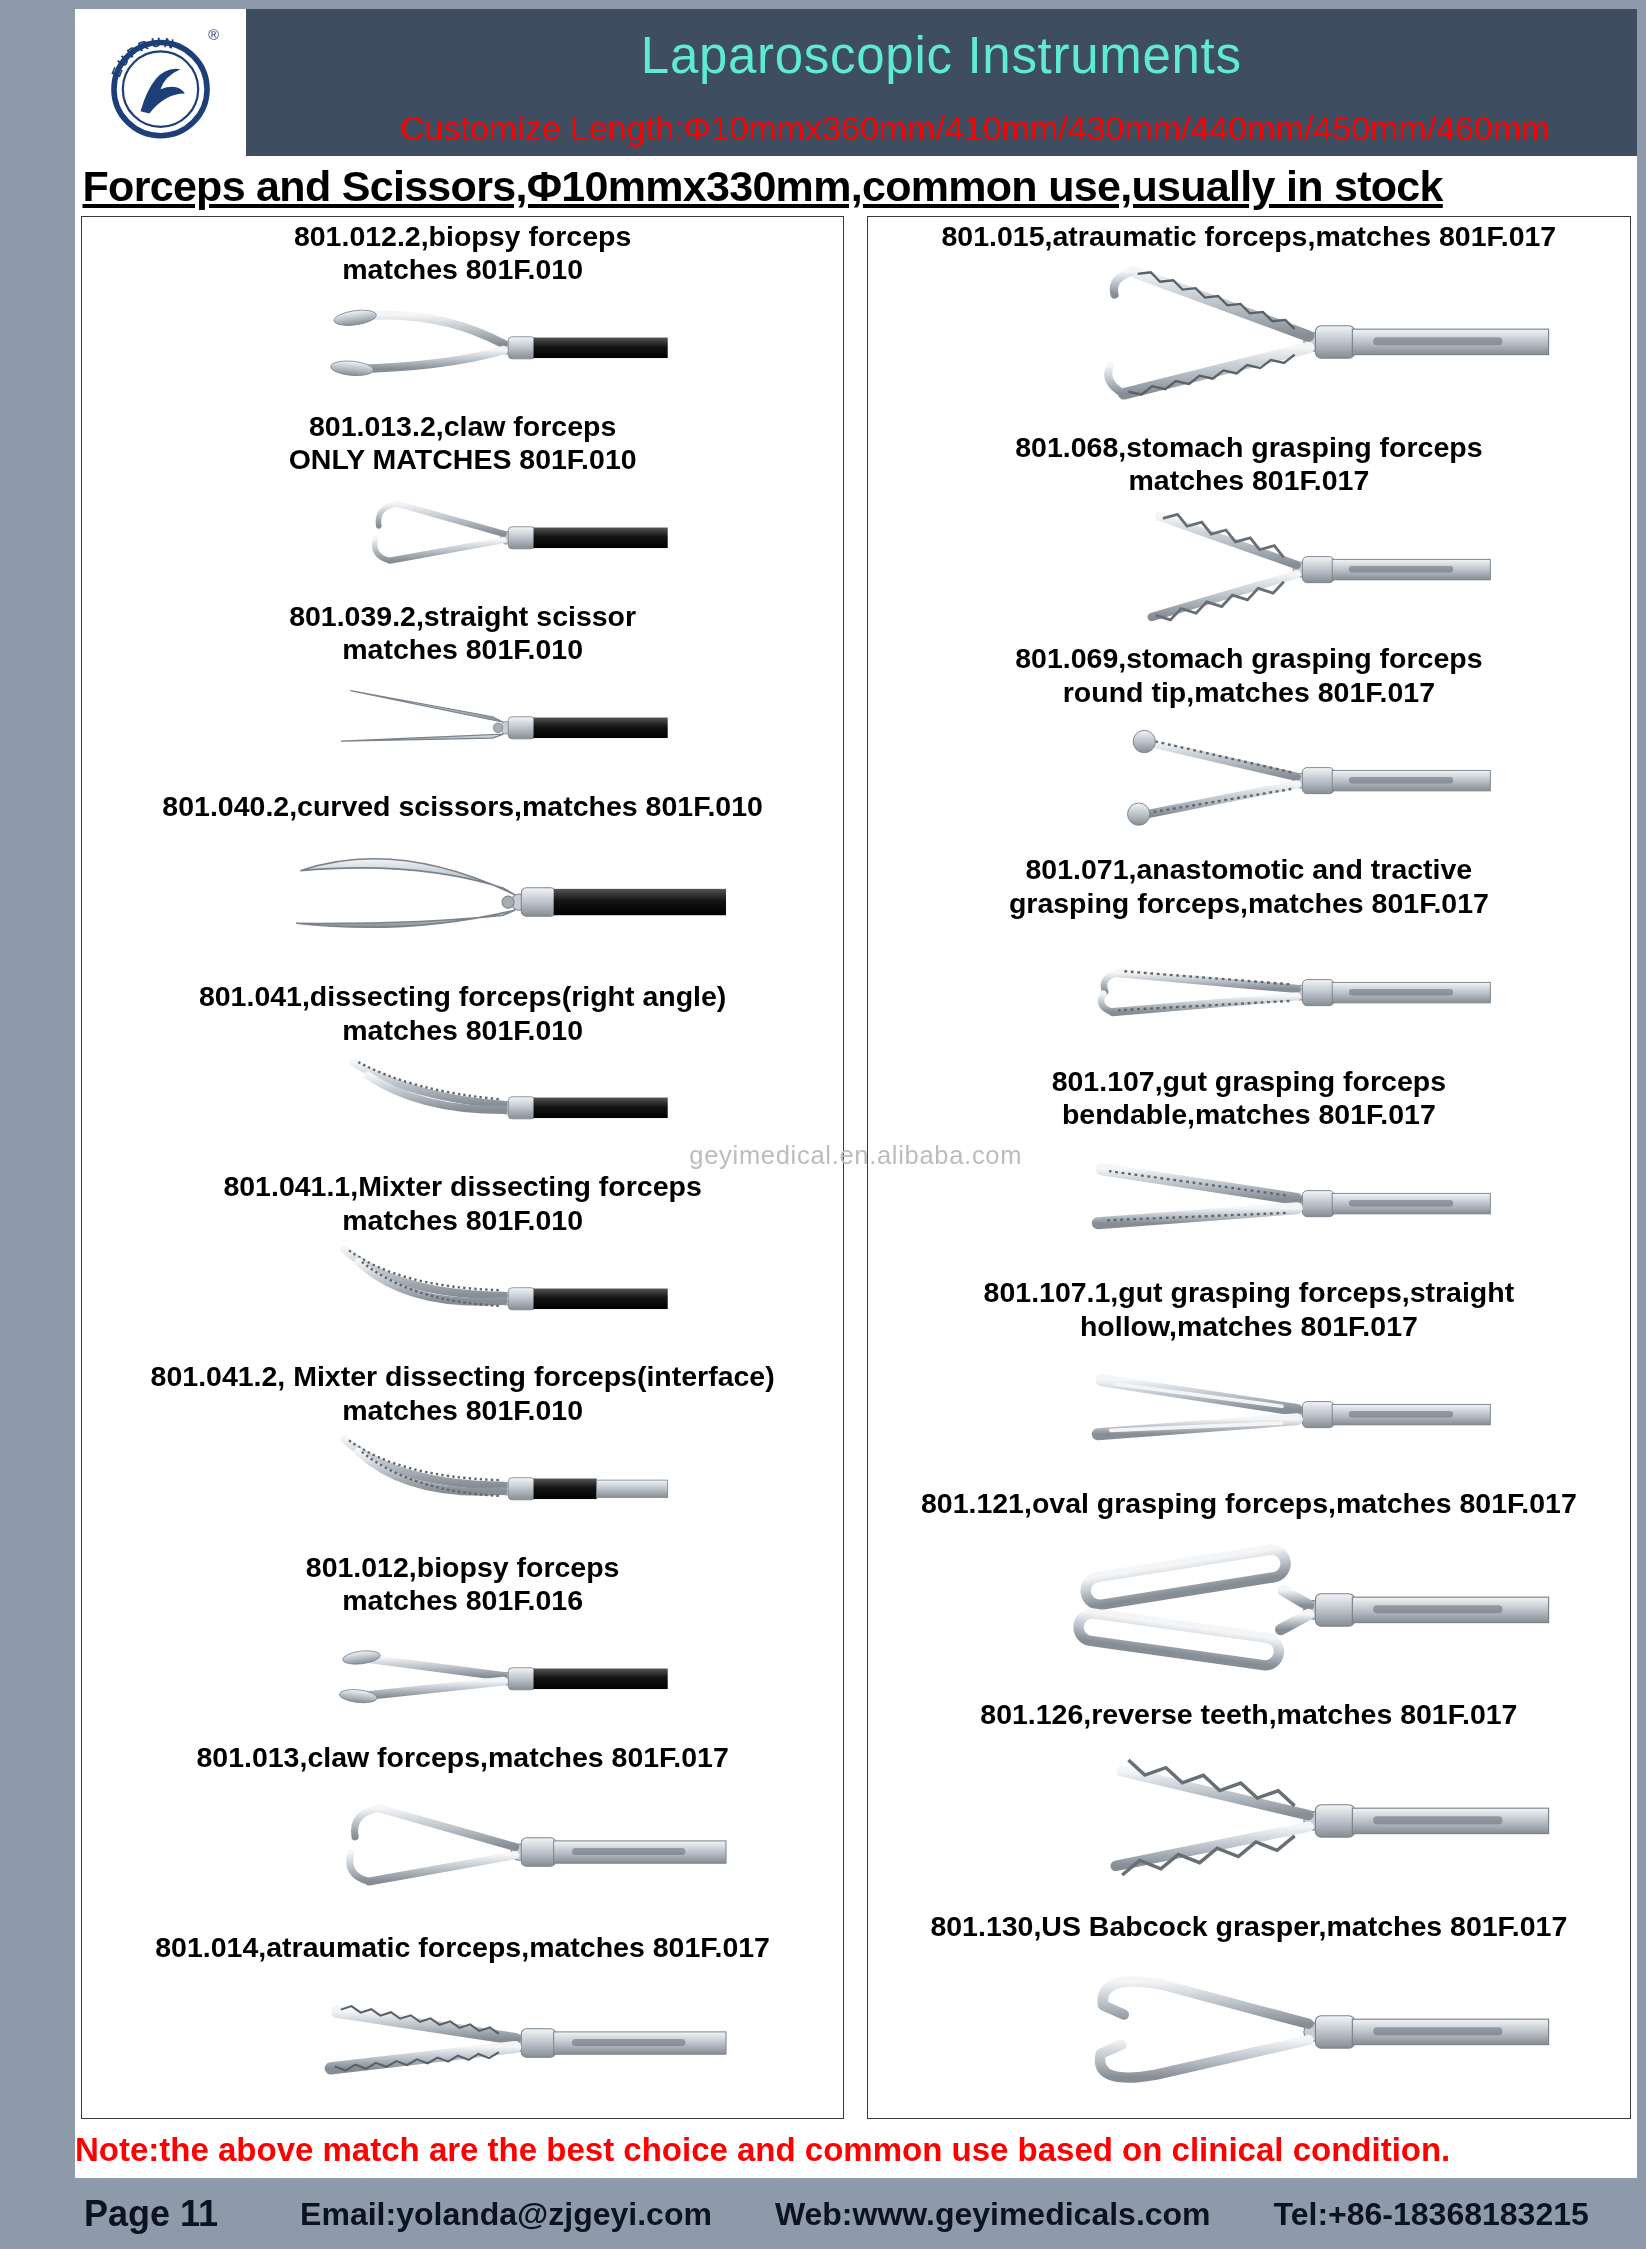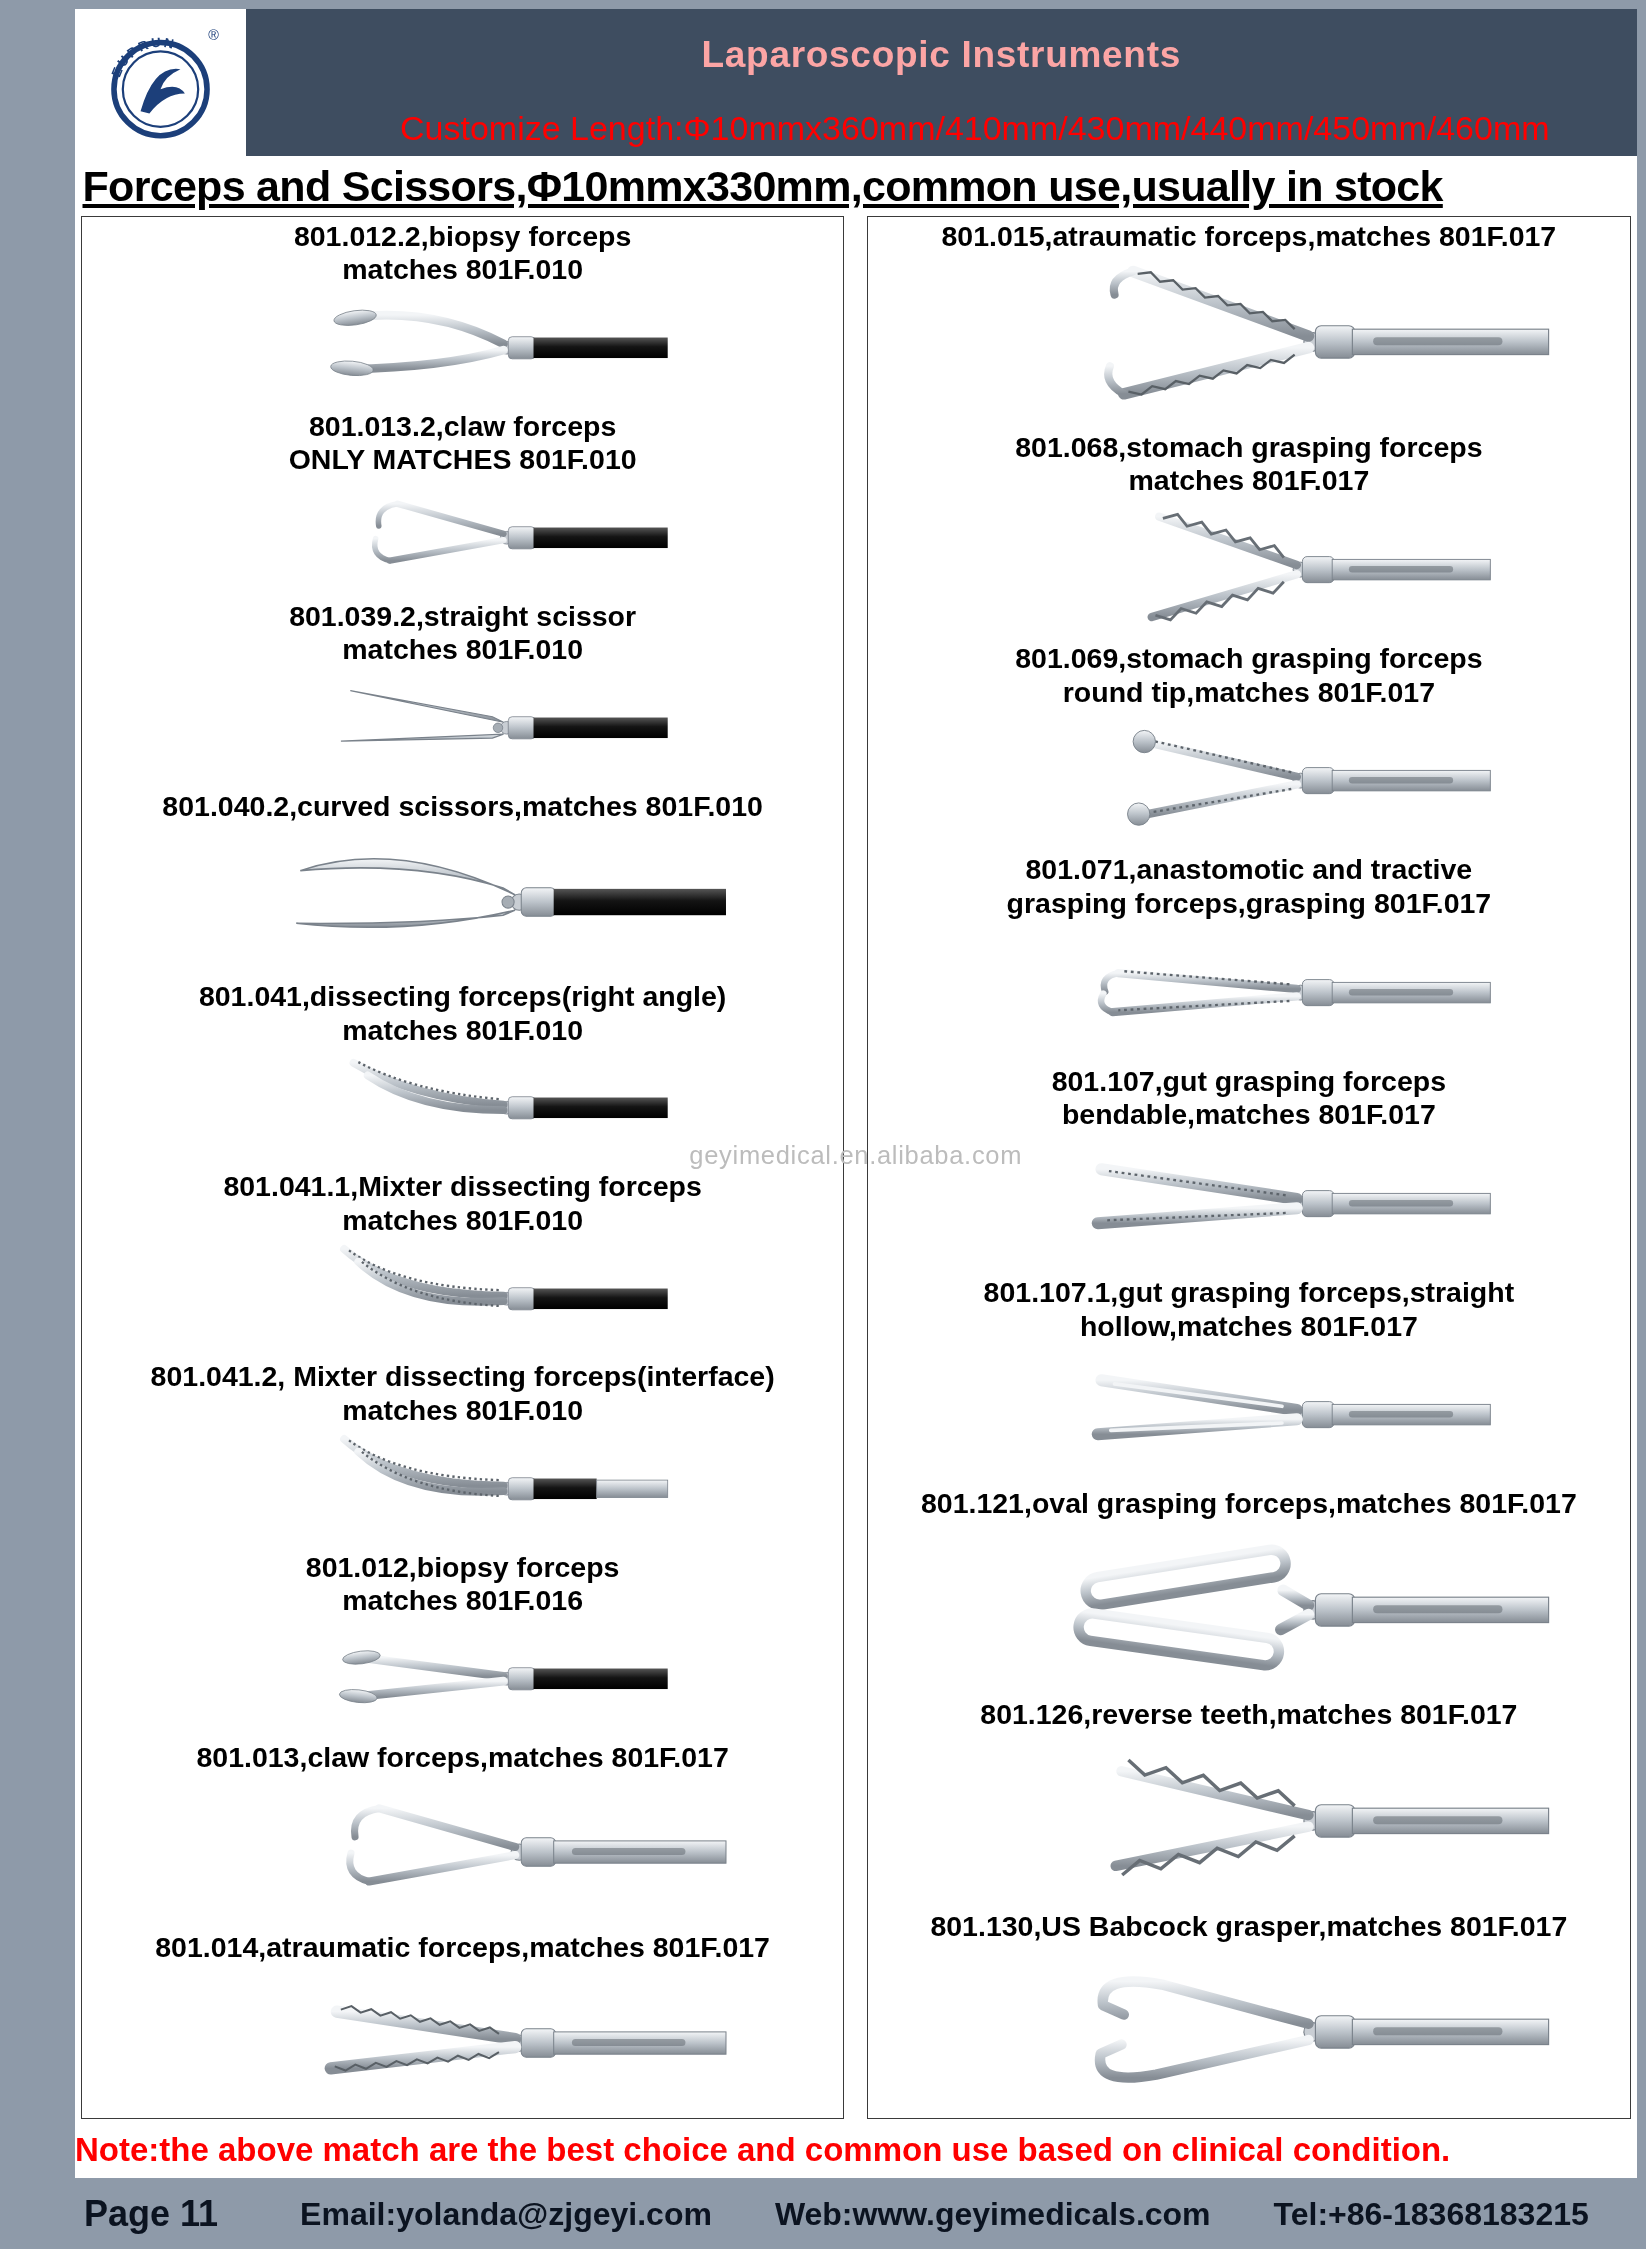--- a/index.html
+++ b/index.html
@@ -6,22 +6,22 @@
   html,body{width:1647px;height:2250px}
   body{background:#8e9aa9;font-family:"Liberation Sans",sans-serif;position:relative;overflow:hidden}
 
   .content{position:absolute;left:75px;top:9px;right:10.5px;bottom:72px;background:#fff;
            display:flex;flex-direction:column;overflow:hidden}
 
   .header{display:flex;background:#3e4d60;height:147px;flex:0 0 auto}
   .logo-box{width:171px;background:#ffffff;display:flex;align-items:center;justify-content:center}
   .logo-box svg{width:133px;height:133px}
   .header-main{flex:1;display:flex;flex-direction:column;min-width:0}
-  .header-title{flex:1;display:flex;align-items:center;justify-content:center;color:#fca5a5;
-                font-size:37px;font-weight:bold;letter-spacing:0.7px}
+  .header-title{flex:1;display:flex;align-items:center;justify-content:center;color:#5eead4;
+                font-size:51px;font-weight:normal;letter-spacing:0.7px}
   .header-subtitle{height:55px;display:flex;align-items:center;color:#ff0000;font-size:34px;
                    font-weight:normal;padding-left:154px;white-space:nowrap}
 
   .section-title{font-size:43px;font-weight:bold;color:#000;text-decoration:underline;
                  padding:6px 3px 1.5px 7.5px;letter-spacing:-0.7px;white-space:nowrap}
 
   .products{flex:1;display:flex;gap:23px;padding:3px 6px 4.5px 6px;min-height:0;position:relative}
   .col{flex:1;border:1.5px solid #3a3a3a;display:flex;flex-direction:column;min-width:0;background:#fff}
   .cell{flex:1;display:flex;flex-direction:column;min-height:0;padding:3px 9px 1.5px}
   .caption{font-size:28.5px;font-weight:bold;color:#000;text-align:center;line-height:1.18;flex:0 0 auto}
@@ -306,21 +306,21 @@
               <circle cx="148" cy="35" r="12" fill="url(#gsteel)" stroke="#7a828b"></circle>
               <path d="M312,81 L146,114" fill="none" stroke="url(#gsteel)" stroke-width="9" stroke-linecap="round"></path>
               <path d="M306,86 L150,112" fill="none" stroke="#5d646b" stroke-width="2.5" stroke-dasharray="3 4"></path>
               <circle cx="142" cy="113" r="12" fill="url(#gsteel)" stroke="#7a828b"></circle>
             </svg>
           </div>
         </div>
         <div class="cell">
           <div class="caption">
             <div>801.071,anastomotic and tractive</div>
-            <div>grasping forceps,grasping 801F.017</div>
+            <div>grasping forceps,matches 801F.017</div>
           </div>
           <div class="pic">
             <svg viewBox="0 0 520 150" preserveAspectRatio="xMidYMid meet">
               <circle cx="316" cy="77" r="8" fill="#c9ced4" stroke="#7a828b"></circle>
               <rect x="318" y="63" width="34" height="28" rx="5" fill="url(#gsteel)" stroke="#7a828b" stroke-width="1"></rect>
               <rect x="350" y="66" width="170" height="22" fill="url(#gsteel)" stroke="#7a828b" stroke-width="1"></rect>
               <rect x="368" y="73" width="112" height="7" rx="3.5" fill="#646b73" opacity=".55"></rect>
               <path d="M312,73 L120,56" fill="none" stroke="url(#gsteel)" stroke-width="9" stroke-linecap="round"></path>
               <path d="M304,68 L126,54" fill="none" stroke="#5d646b" stroke-width="2.5" stroke-dasharray="3 4"></path>
               <path d="M120,56 Q100,60 106,76" fill="none" stroke="url(#gsteel)" stroke-width="7" stroke-linecap="round"></path>

